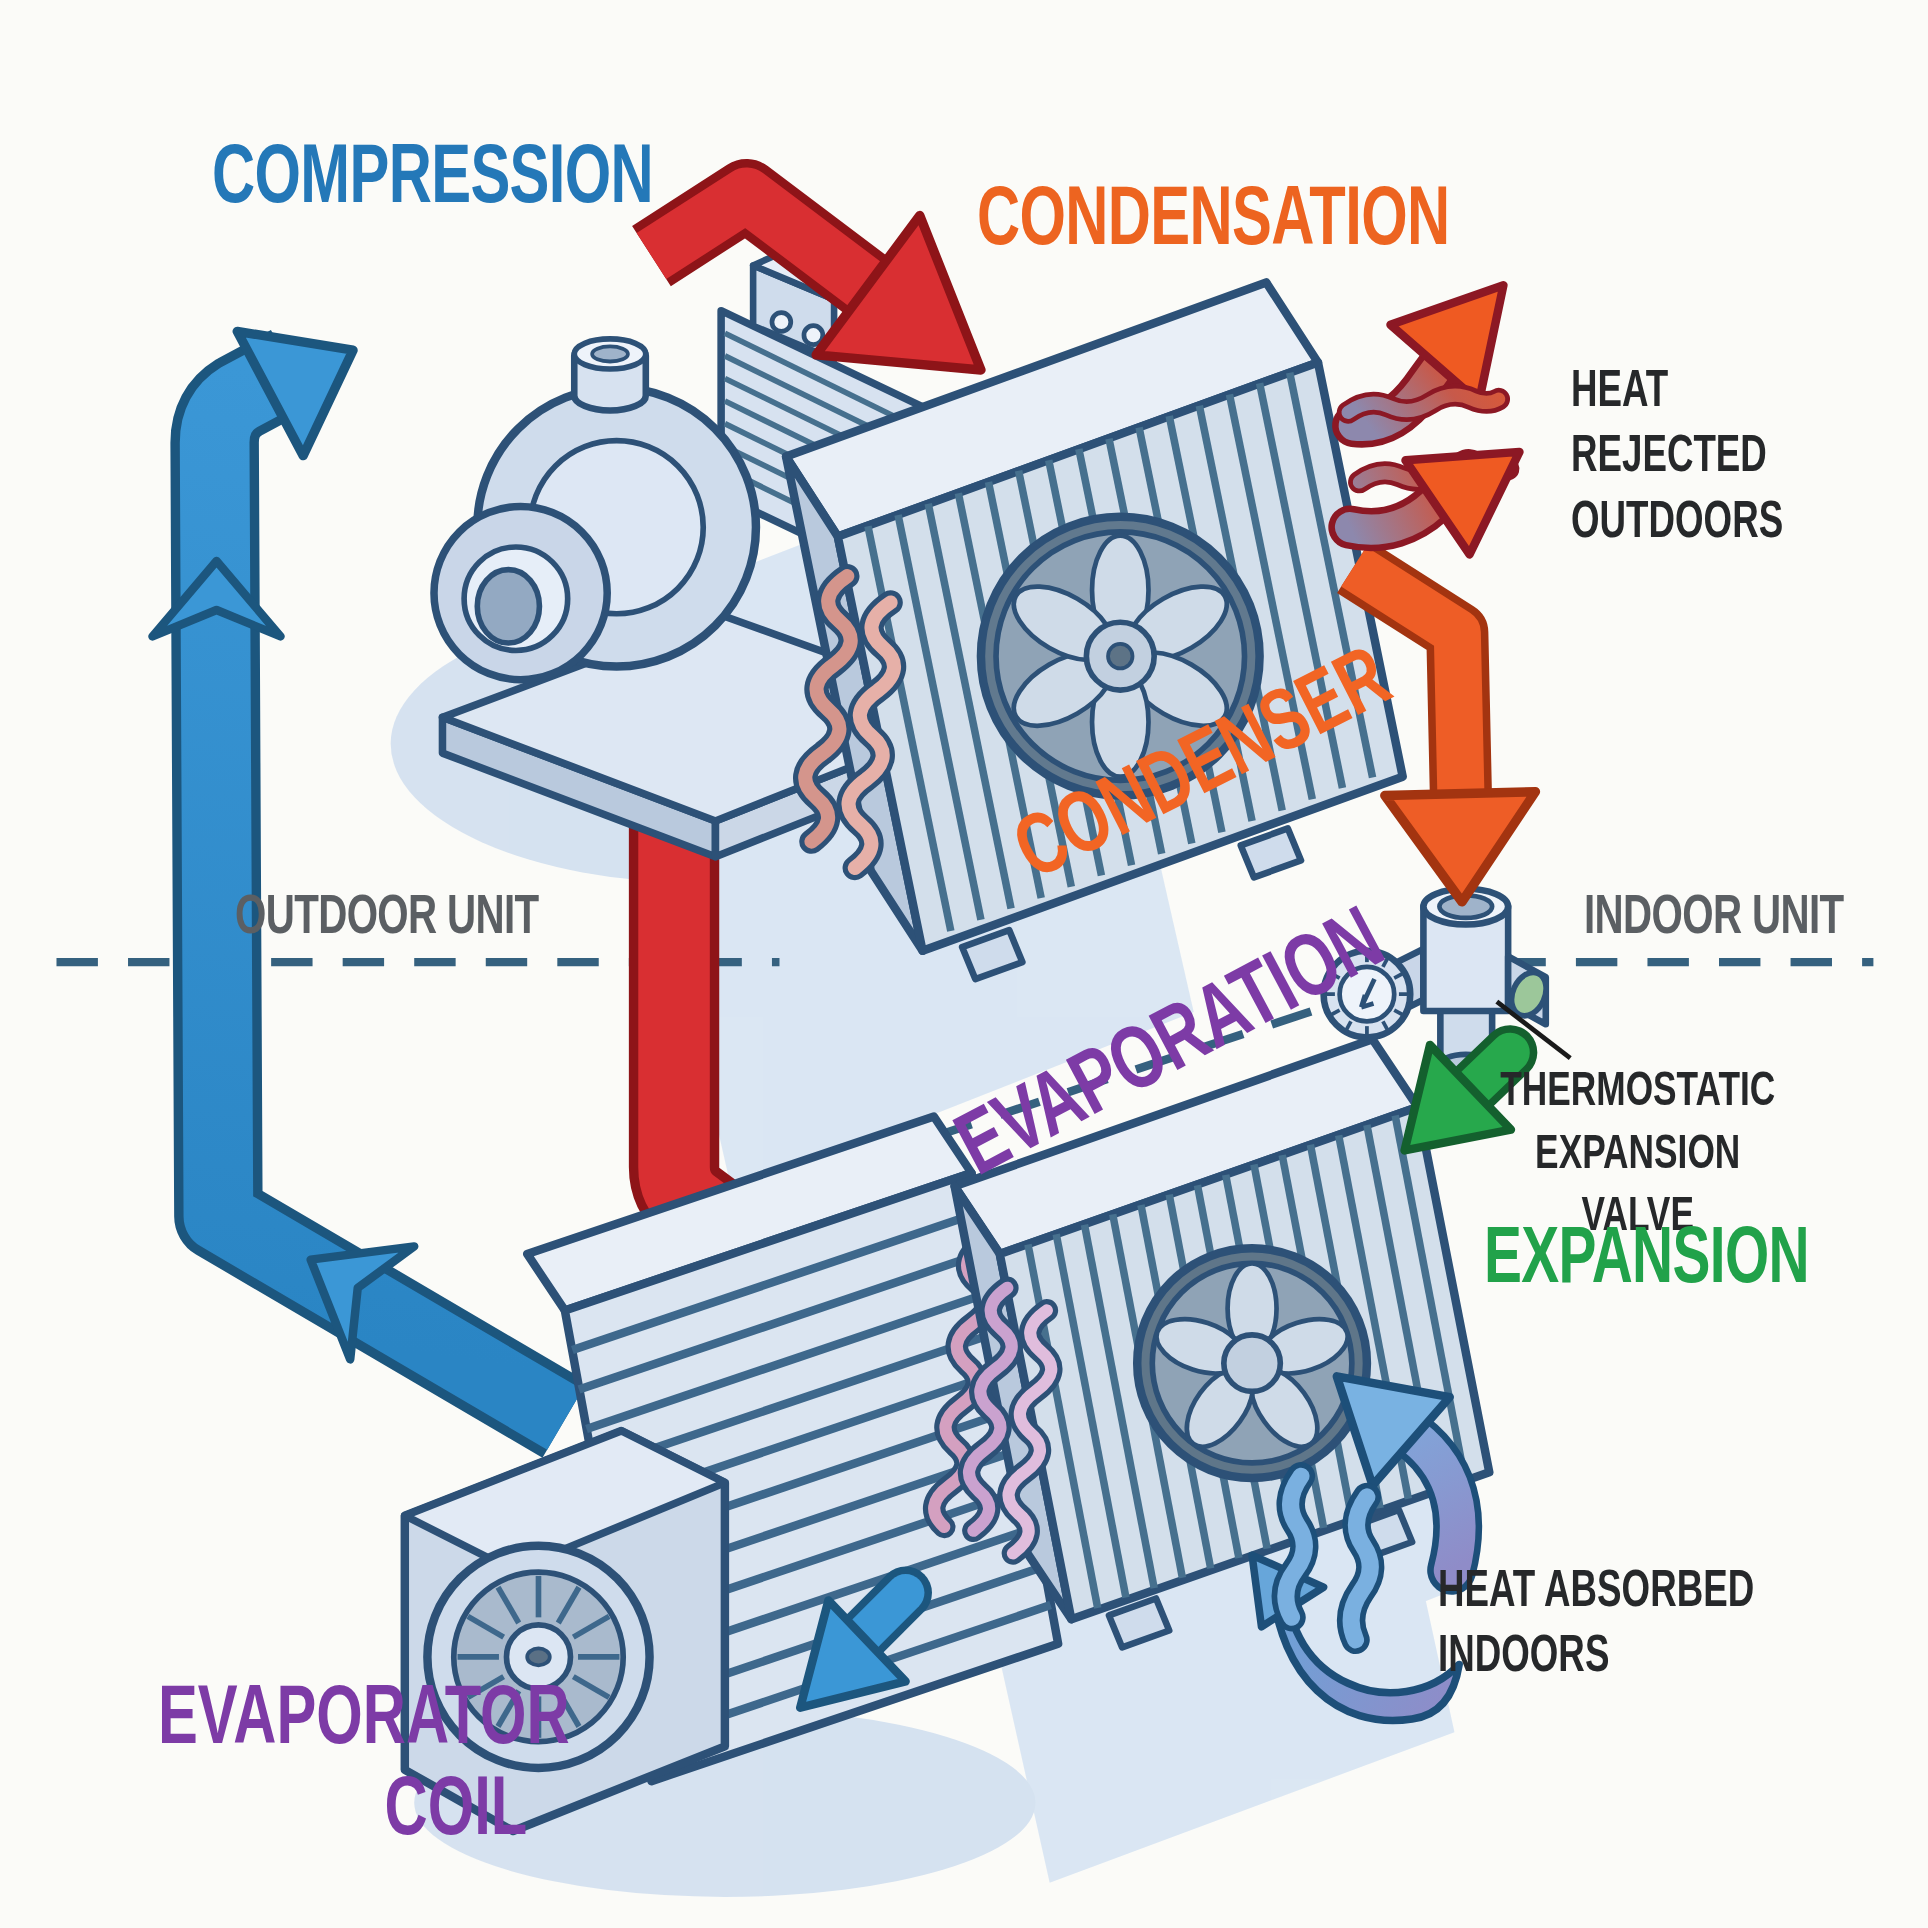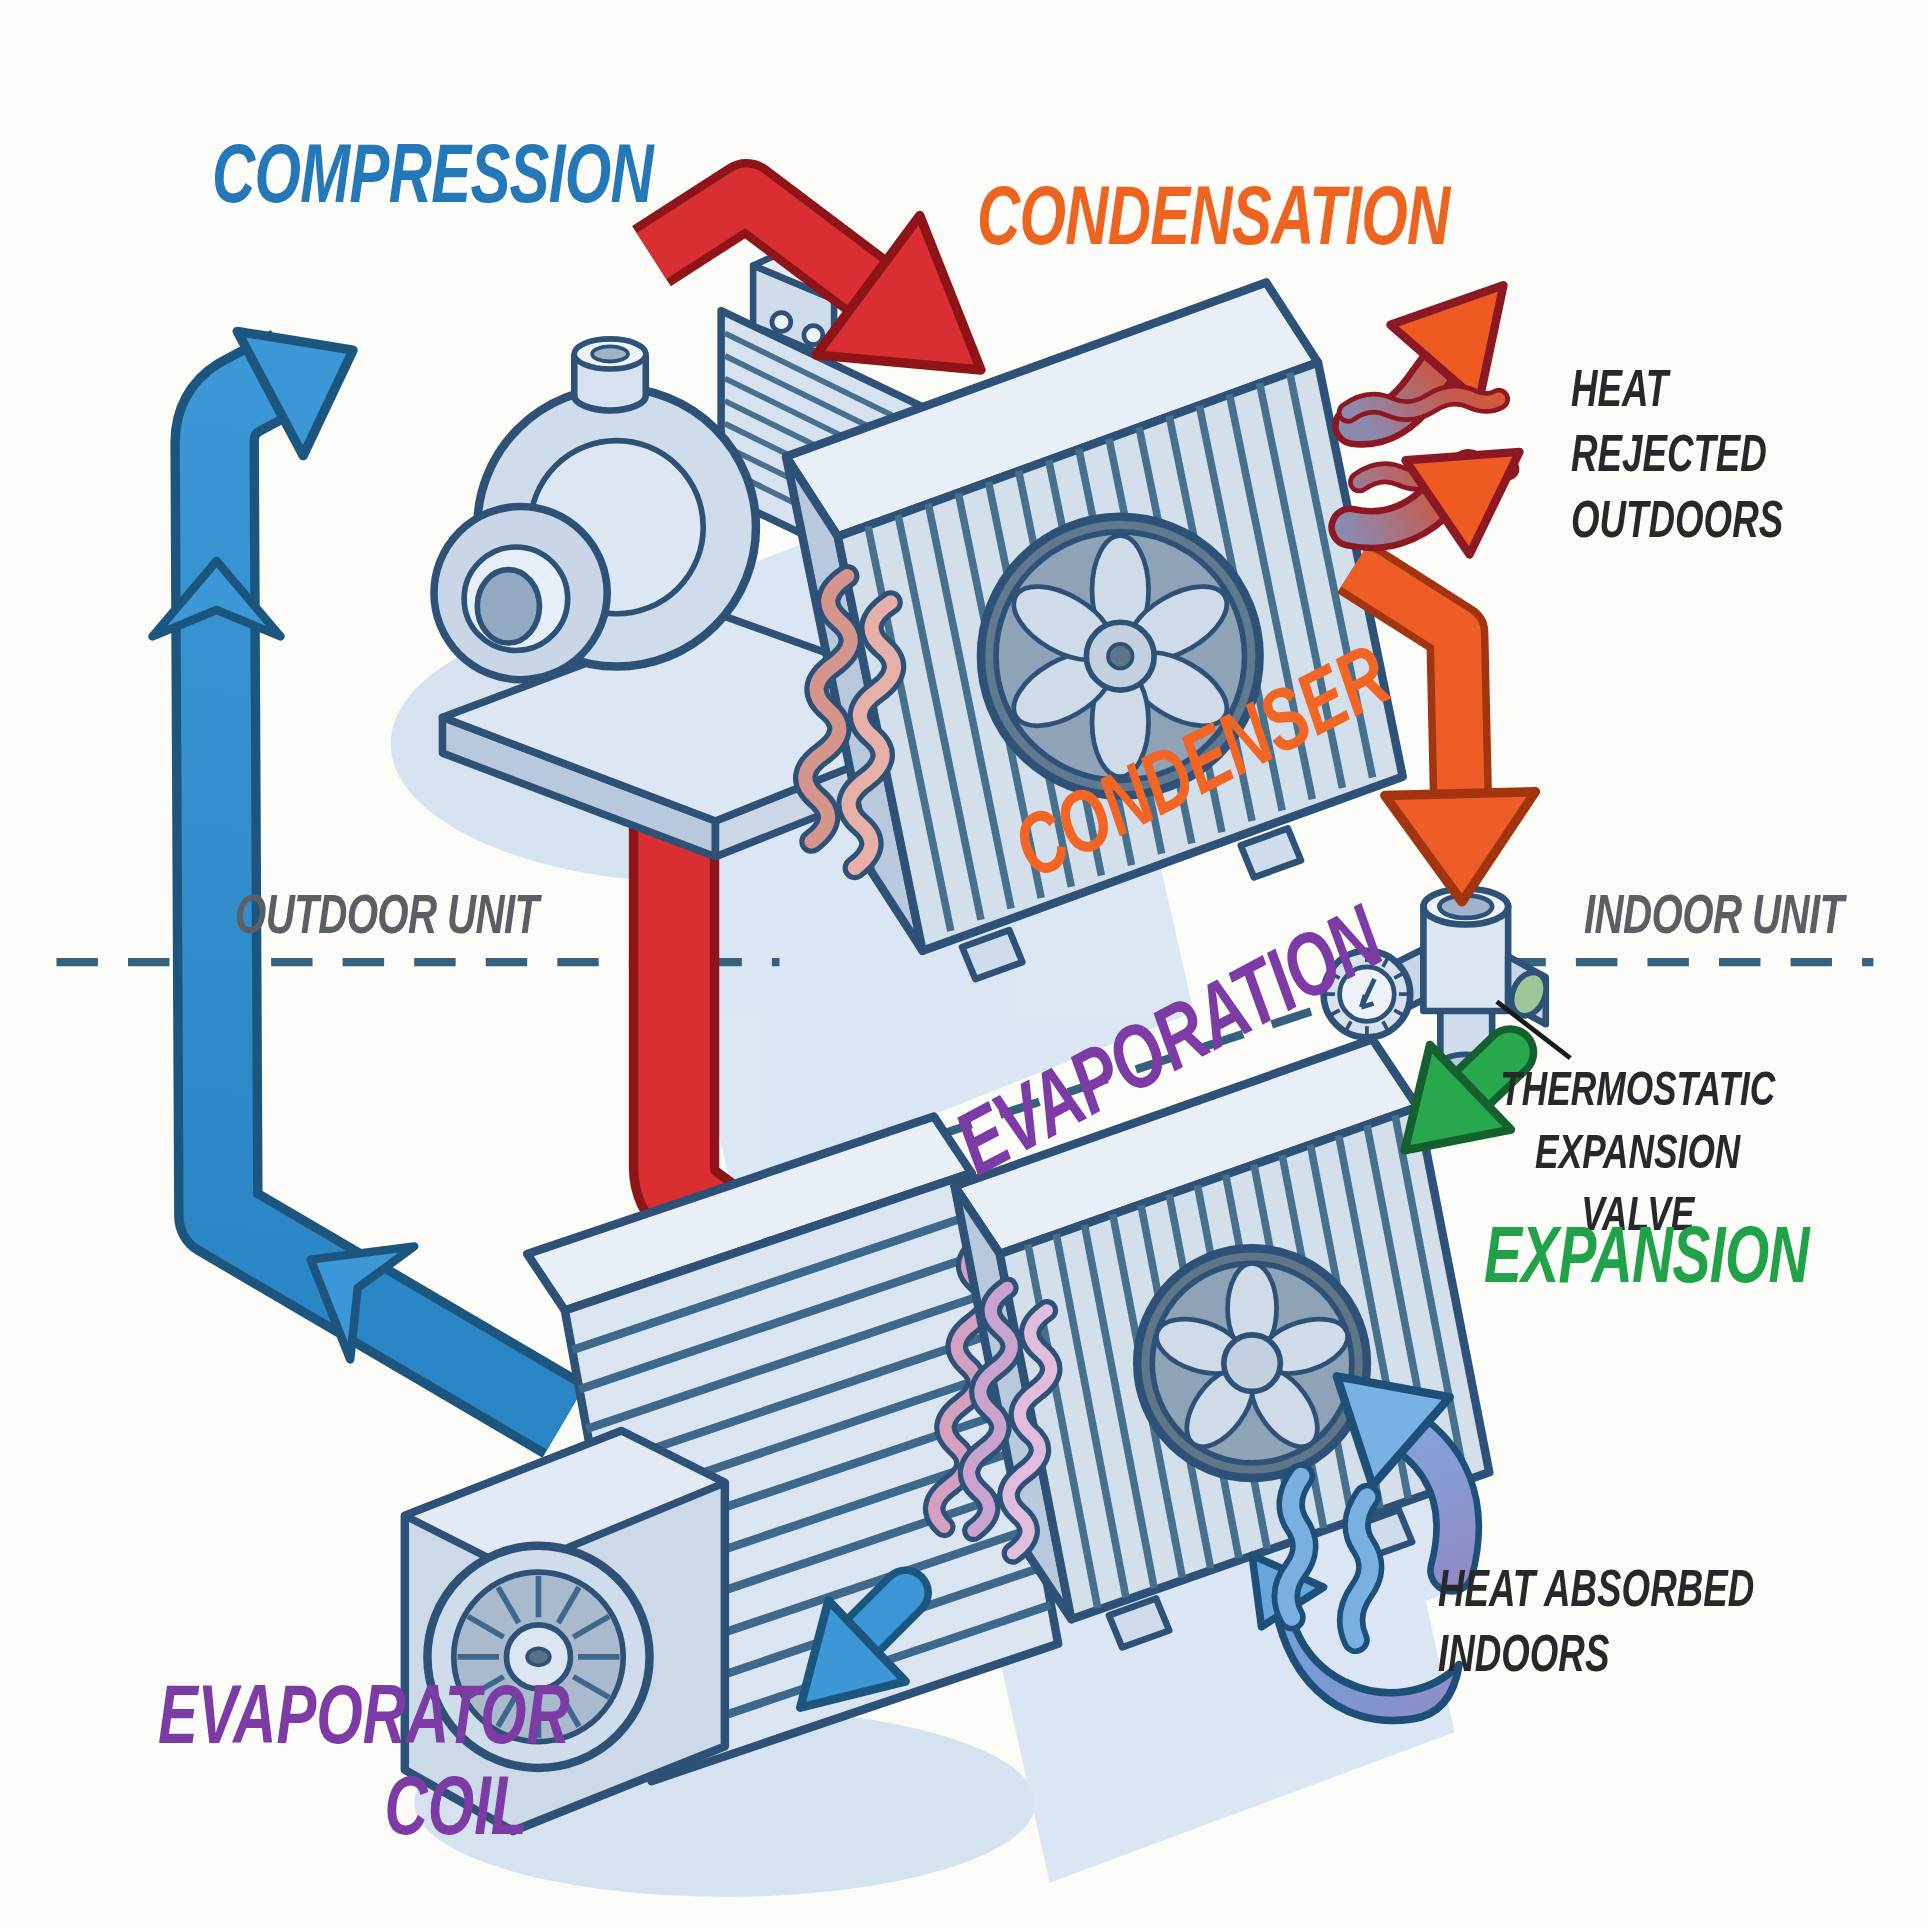--- a/index.html
+++ b/index.html
@@ -1,17 +1,17 @@
 <!DOCTYPE html>
 <html style="font-size:15px"><head>
 <meta charset="utf-8">
 <style>
   html,body{margin:0;padding:0;}
   body{width:1928px;height:1928px;background:#fbfbf8;font-family:"Liberation Sans",sans-serif;overflow:hidden;}
-  .canvas{position:relative;width:1928px;height:1928px;background:#fbfbf8;font-style:italic;}
+  .canvas{position:relative;width:1928px;height:1928px;background:#fbfbf8;}
   .canvas svg{position:absolute;left:0;top:0;}
   .lbl{position:absolute;font-weight:700;white-space:nowrap;transform:scaleX(.72);transform-origin:0 0;letter-spacing:-0.9px;}
   .lbl.big{font-size:75px;}
   .lbl.mid{font-size:52px;}
   .cap{position:absolute;font-weight:700;transform:scaleX(.72);transform-origin:0 0;line-height:1.28;letter-spacing:0;}
   .blue{color:#2478b8;}
   .orange{color:#ed6420;}
   .orange2{color:#f26524;}
   .purple{color:#7d3ba6;}
   .green{color:#21a24a;}

